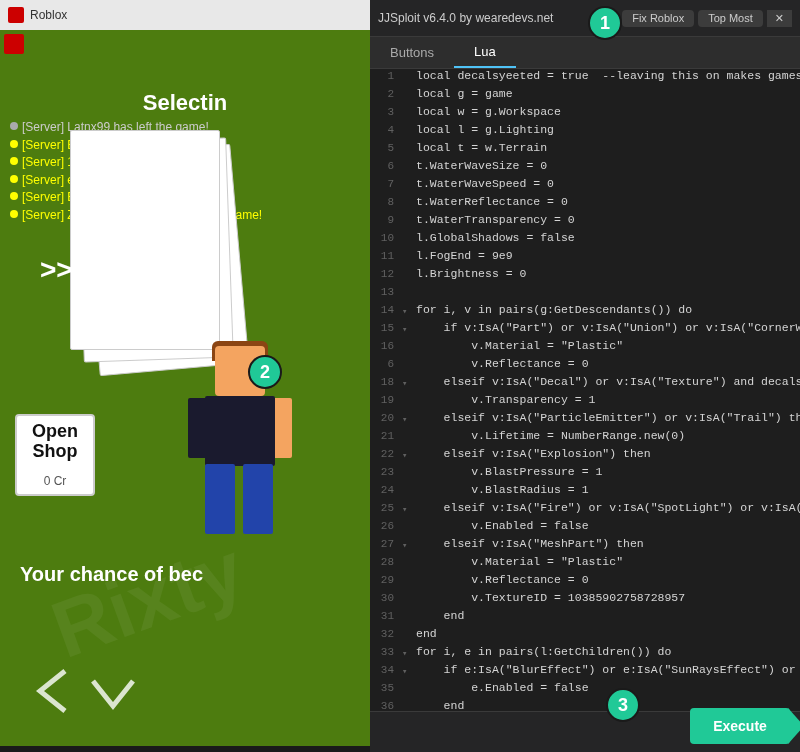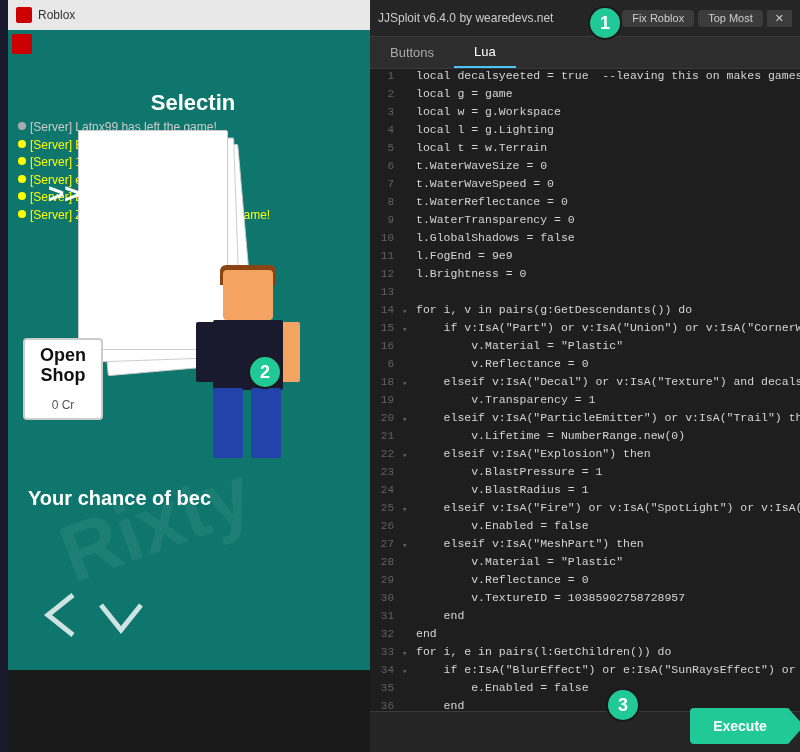--- a/index.html
+++ b/index.html
@@ -8,21 +8,21 @@
       height: 752px;
       overflow: hidden;
       font-family: Arial, sans-serif;
       background: #1a1a2e;
       position: relative;
     }
 
     
     .roblox-panel {
       position: absolute;
-      left: 8px;
+      left: 0;
       top: 0;
       width: 370px;
       height: 752px;
       background: #1a1a1a;
       overflow: hidden;
     }
 
     .roblox-title-bar {
       background: #e8e8e8;
       height: 30px;
@@ -38,22 +38,22 @@
       background: #cc0000;
       border-radius: 2px;
     }
 
     .roblox-title-text {
       font-size: 12px;
       color: #333;
     }
 
     .roblox-game-area {
-      background: #0f766e;
-      height: 640px;
+      background: #4d7c0f;
+      height: 716px;
       position: relative;
       overflow: hidden;
     }
 
     .roblox-minimap {
       position: absolute;
       top: 4px;
       left: 4px;
       width: 20px;
       height: 20px;

